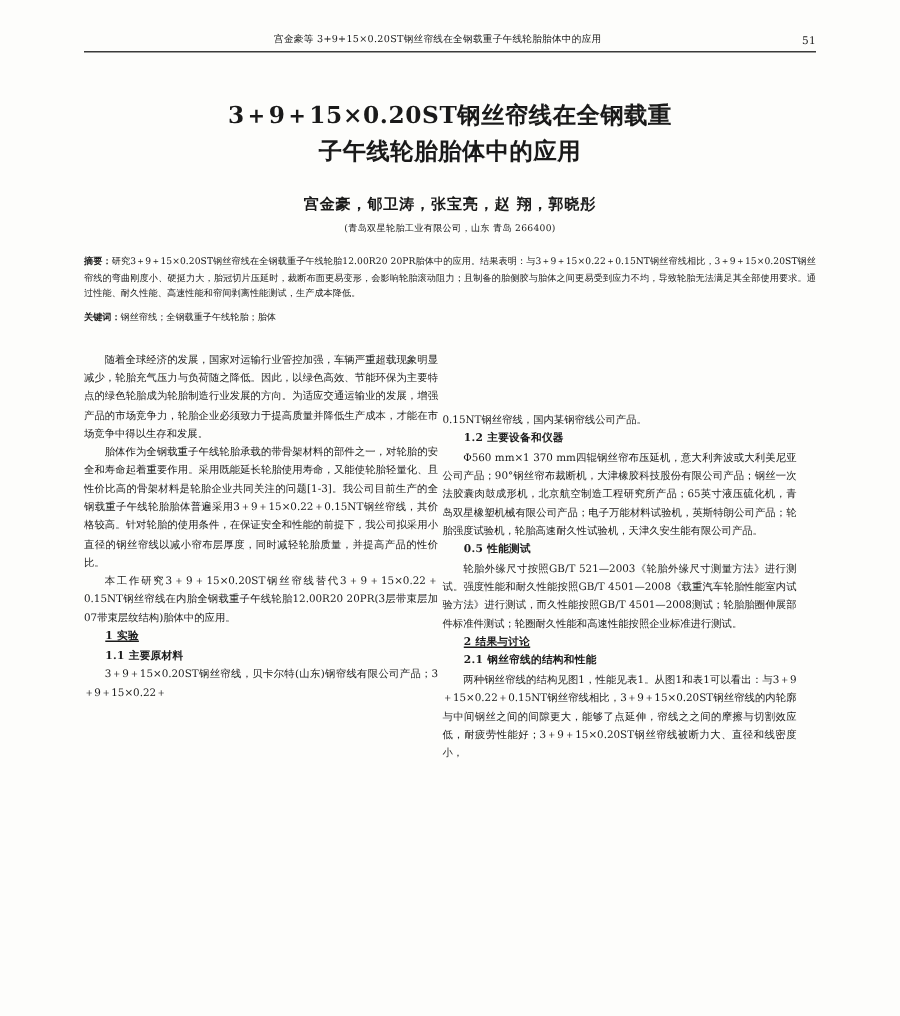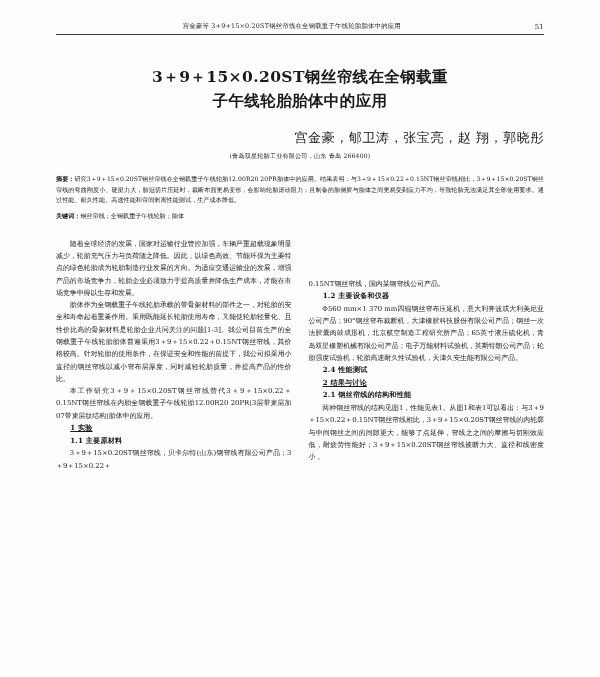--- a/index.html
+++ b/index.html
@@ -33,24 +33,25 @@
   
   .title-block { text-align:center; margin-top:30px; }
   .title-line {
     font-size:15.5px;
     font-weight:bold;
     letter-spacing:0.4px;
     line-height:1.55;
   }
   
   .authors {
-    text-align:right;
-    font-size:13px;
+    text-align:center;
+    font-size:10px;
     margin-top:16px;
     letter-spacing:0.6px;
+    font-weight:bold;
   }
   .affil {
     text-align:center;
     font-size:6.1px;
     margin-top:5px;
     letter-spacing:0.2px;
     color:#222;
   }
   
   .abs-block {
@@ -65,21 +66,21 @@
   .kw {
     margin-top:6px;
     font-size:6.1px;
     line-height:1.7;
   }
 
   
   .cols {
     margin-top:16px;
     display:flex;
-    gap:17px;
+    gap:3px;
     font-size:6.9px;
     line-height:1.78;
   }
   .col { width:236px; }
   .col p {
     margin:0;
     text-align:justify;
     text-justify:inter-ideograph;
     text-indent:2em;
   }
@@ -132,20 +133,21 @@
         <p class="">胎体作为全钢载重子午线轮胎承载的带骨架材料的部件之一，对轮胎的安全和寿命起着重要作用。采用既能延长轮胎使用寿命，又能使轮胎轻量化、且性价比高的骨架材料是轮胎企业共同关注的问题[1-3]。我公司目前生产的全钢载重子午线轮胎胎体普遍采用3＋9＋15×0.22＋0.15NT钢丝帘线，其价格较高。针对轮胎的使用条件，在保证安全和性能的前提下，我公司拟采用小直径的钢丝帘线以减小帘布层厚度，同时减轻轮胎质量，并提高产品的性价比。</p>
         <p class="">本工作研究3＋9＋15×0.20ST钢丝帘线替代3＋9＋15×0.22＋0.15NT钢丝帘线在内胎全钢载重子午线轮胎12.00R20 20PR(3层带束层加07带束层纹结构)胎体中的应用。</p>
         <p class="h1">1    实验</p>
         <p class="h2">1.1    主要原材料</p>
         <p class="">3＋9＋15×0.20ST钢丝帘线，贝卡尔特(山东)钢帘线有限公司产品；3＋9＋15×0.22＋</p>
       </div>
     <div class="col" id="col-right">
         <p class="noindent">0.15NT钢丝帘线，国内某钢帘线公司产品。</p>
         <p class="h2">1.2    主要设备和仪器</p>
         <p class="">Φ560 mm×1 370 mm四辊钢丝帘布压延机，意大利奔波或大利美尼亚公司产品；90°钢丝帘布裁断机，大津橡胶科技股份有限公司产品；钢丝一次法胶囊肉鼓成形机，北京航空制造工程研究所产品；65英寸液压硫化机，青岛双星橡塑机械有限公司产品；电子万能材料试验机，英斯特朗公司产品；轮胎强度试验机，轮胎高速耐久性试验机，天津久安生能有限公司产品。</p>
-        <p class="h2">2.4    性能测试</p>
+        <p class="h2">0.5    性能测试</p>
+        <p class="">轮胎外缘尺寸按照GB/T 521—2003《轮胎外缘尺寸测量方法》进行测试。强度性能和耐久性能按照GB/T 4501—2008《载重汽车轮胎性能室内试验方法》进行测试，而久性能按照GB/T 4501—2008测试；轮胎胎圈伸展部件标准件测试；轮圈耐久性能和高速性能按照企业标准进行测试。</p>
         <p class="h1">2    结果与讨论</p>
         <p class="h2">2.1    钢丝帘线的结构和性能</p>
         <p class="">两种钢丝帘线的结构见图1，性能见表1。从图1和表1可以看出：与3＋9＋15×0.22＋0.15NT钢丝帘线相比，3＋9＋15×0.20ST钢丝帘线的内轮廓与中间钢丝之间的间隙更大，能够了点延伸，帘线之之间的摩擦与切割效应低，耐疲劳性能好；3＋9＋15×0.20ST钢丝帘线被断力大、直径和线密度小，</p>
       </div>
   </div>
 
 </div>
 
 </body></html>

